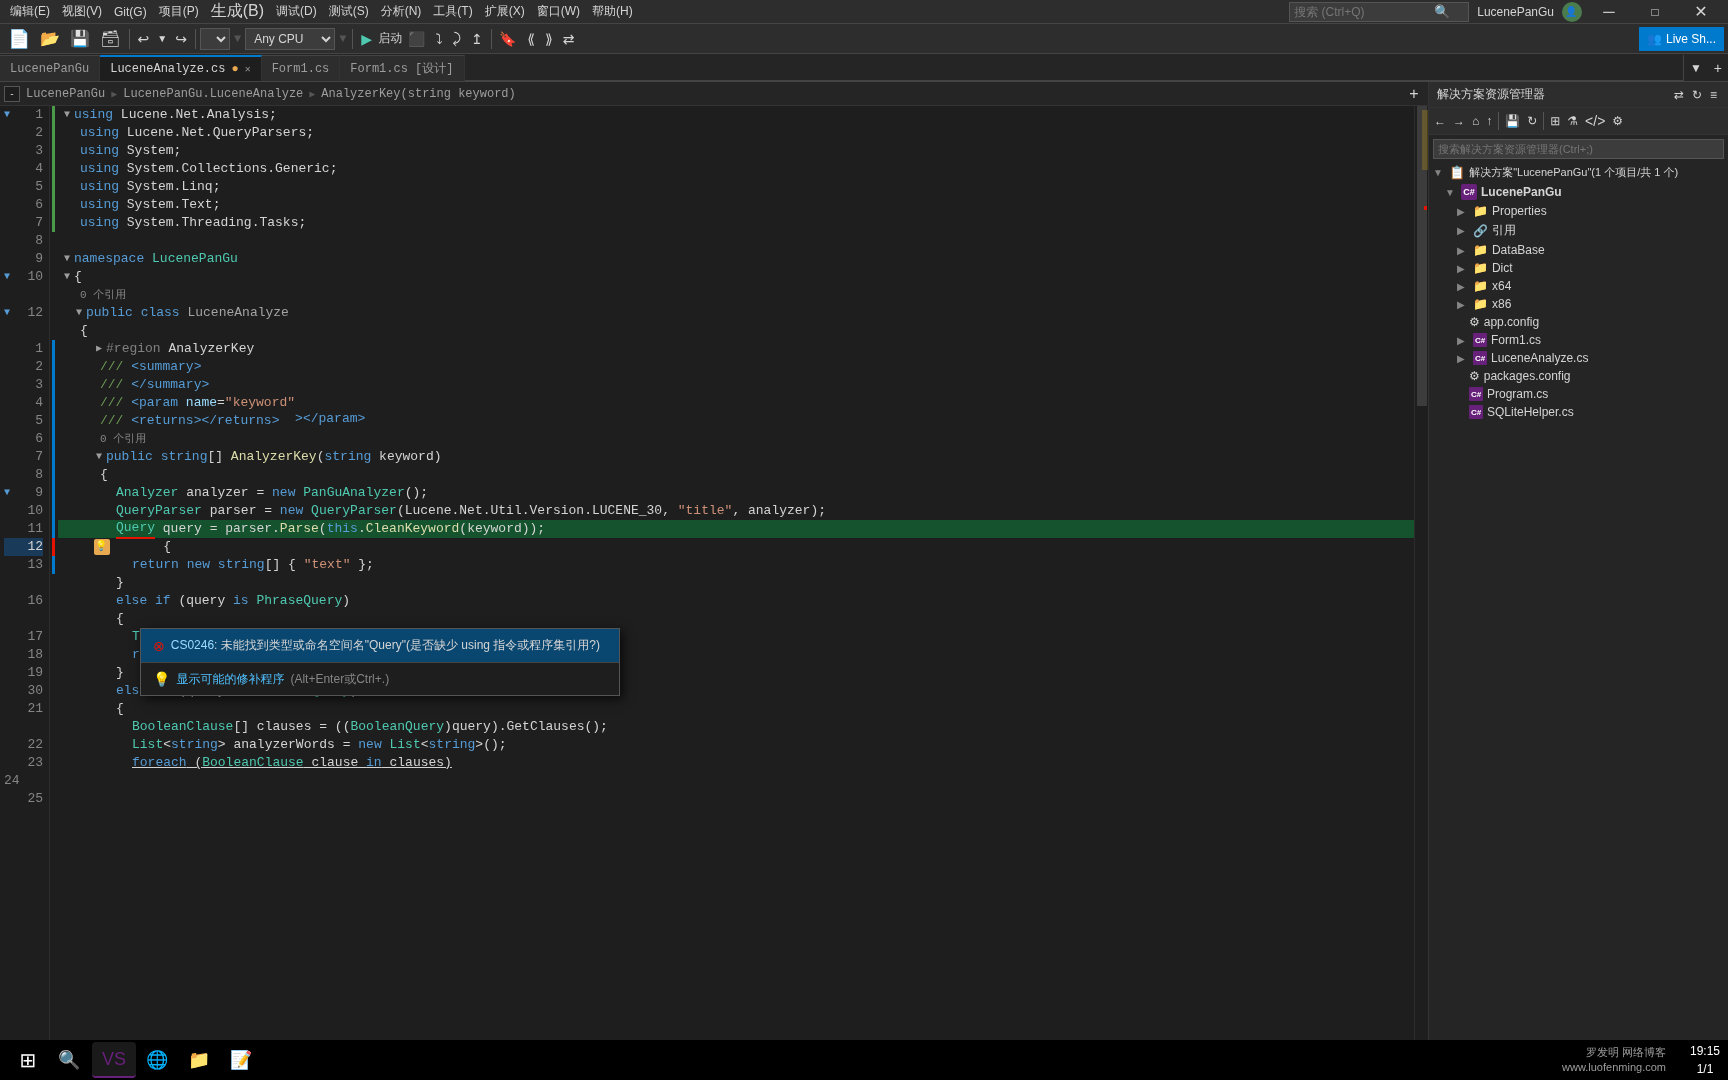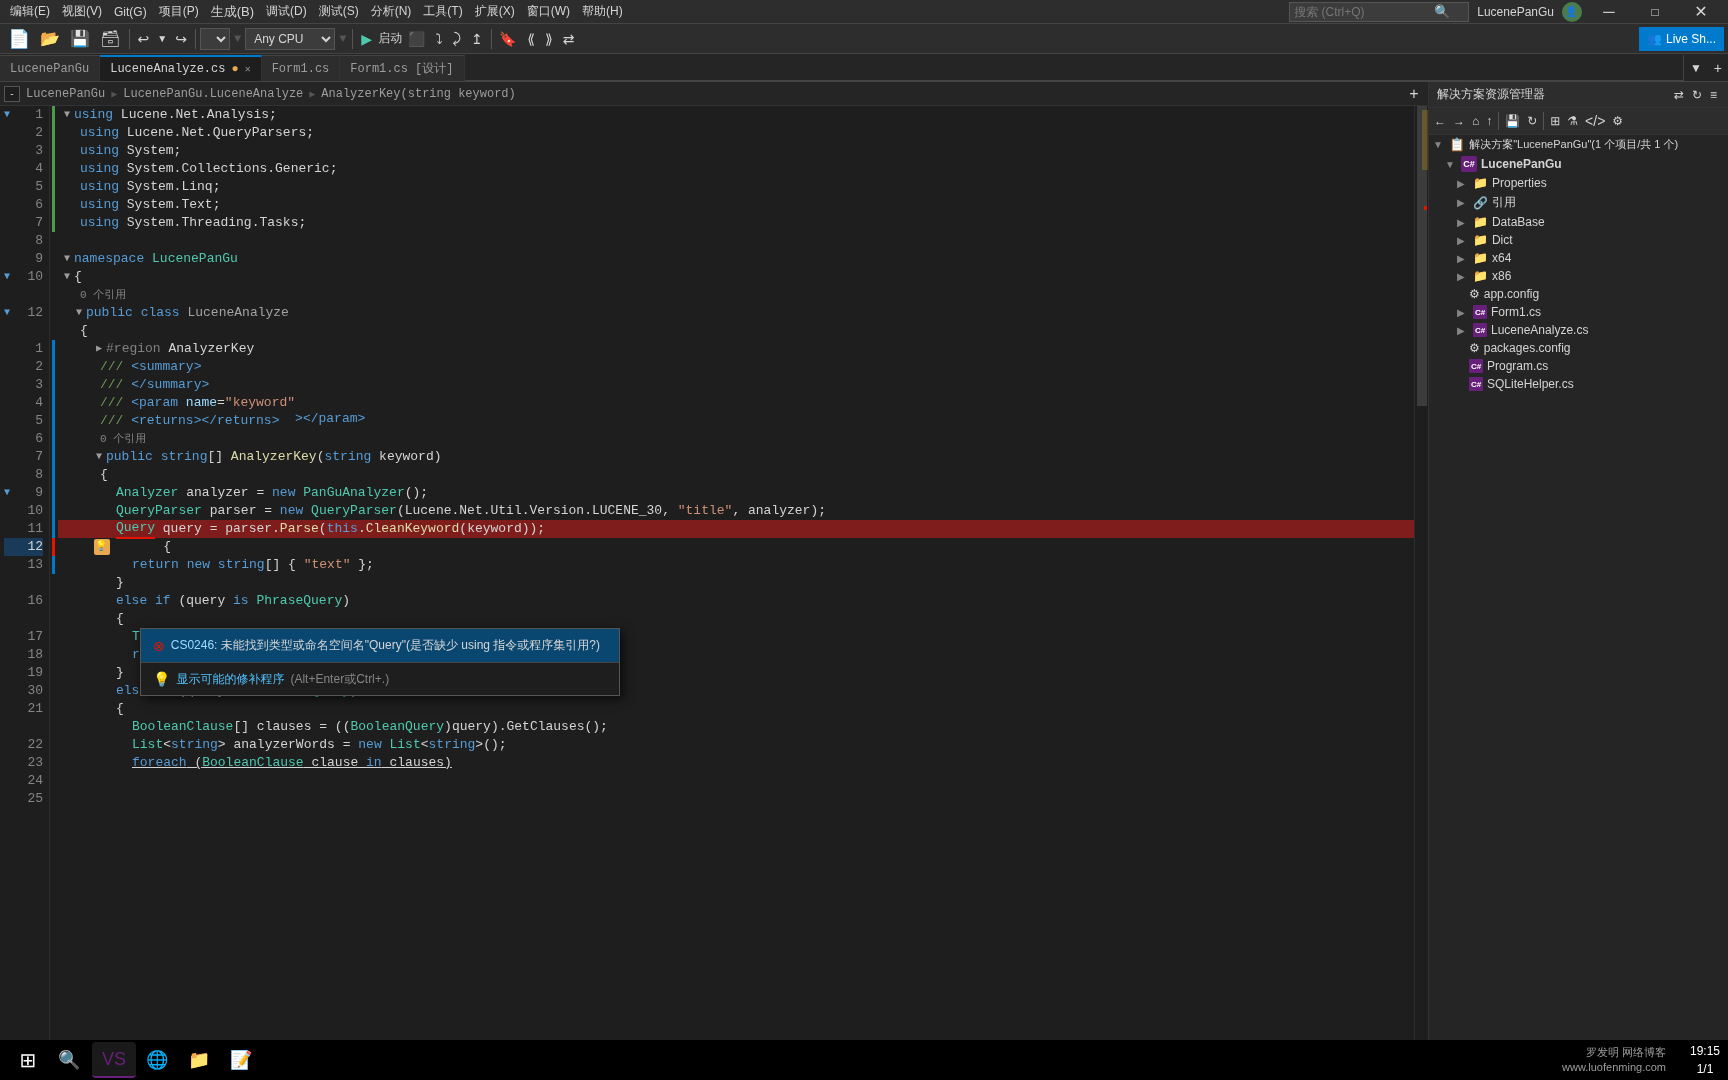--- a/index.html
+++ b/index.html
@@ -8,21 +8,21 @@
   </style>
 </head>
 <body>
 
 <div style="background:#2d2d2d; height:24px; display:flex; align-items:center; padding:0 4px; border-bottom:1px solid #444;">
   <div style="display:flex; align-items:center; gap:0; flex:1;">
     <span class="menu-item" style="font-family:'Microsoft YaHei',sans-serif; font-size:12px; color:#d4d4d4; padding:2px 6px; cursor:pointer;">编辑(E)</span>
     <span class="menu-item" style="font-family:'Microsoft YaHei',sans-serif; font-size:12px; color:#d4d4d4; padding:2px 6px; cursor:pointer;">视图(V)</span>
     <span class="menu-item" style="font-family:'Microsoft YaHei',sans-serif; font-size:12px; color:#d4d4d4; padding:2px 6px; cursor:pointer;">Git(G)</span>
     <span class="menu-item" style="font-family:'Microsoft YaHei',sans-serif; font-size:12px; color:#d4d4d4; padding:2px 6px; cursor:pointer;">项目(P)</span>
-    <span class="menu-item" style="font-family:'Microsoft YaHei',sans-serif; font-size:13px; color:#d4d4d4; padding:2px 6px; cursor:pointer;">生成(B)</span>
+    <span class="menu-item" style="font-family:'Microsoft YaHei',sans-serif; font-size:16px; color:#d4d4d4; padding:2px 6px; cursor:pointer;">生成(B)</span>
     <span class="menu-item" style="font-family:'Microsoft YaHei',sans-serif; font-size:12px; color:#d4d4d4; padding:2px 6px; cursor:pointer;">调试(D)</span>
     <span class="menu-item" style="font-family:'Microsoft YaHei',sans-serif; font-size:12px; color:#d4d4d4; padding:2px 6px; cursor:pointer;">测试(S)</span>
     <span class="menu-item" style="font-family:'Microsoft YaHei',sans-serif; font-size:12px; color:#d4d4d4; padding:2px 6px; cursor:pointer;">分析(N)</span>
     <span class="menu-item" style="font-family:'Microsoft YaHei',sans-serif; font-size:12px; color:#d4d4d4; padding:2px 6px; cursor:pointer;">工具(T)</span>
     <span class="menu-item" style="font-family:'Microsoft YaHei',sans-serif; font-size:12px; color:#d4d4d4; padding:2px 6px; cursor:pointer;">扩展(X)</span>
     <span class="menu-item" style="font-family:'Microsoft YaHei',sans-serif; font-size:12px; color:#d4d4d4; padding:2px 6px; cursor:pointer;">窗口(W)</span>
     <span class="menu-item" style="font-family:'Microsoft YaHei',sans-serif; font-size:12px; color:#d4d4d4; padding:2px 6px; cursor:pointer;">帮助(H)</span>
   </div>
   <div style="display:flex; align-items:center; background:#3c3c3c; border:1px solid #555; height:20px; padding:0 4px; width:180px; margin-right:8px;">
     <input style="background: transparent; border: none; outline: none; color: rgb(212, 212, 212); font-size: 12px; width: 140px; font-family: &quot;Microsoft YaHei&quot;, sans-serif;" placeholder="搜索 (Ctrl+Q)">
@@ -221,21 +221,21 @@
           </div>
         <div style="height:18px; display:flex; align-items:center; justify-content:flex-end;">
             <span></span>
           </div>
         <div style="height:18px; display:flex; align-items:center; justify-content:flex-end;">
             <span>22</span>
           </div>
         <div style="height:18px; display:flex; align-items:center; justify-content:flex-end;">
             <span>23</span>
           </div>
-        <div style="height:18px; display:flex; align-items:center; justify-content:flex-end;">
+        <div style="height:18px; display:flex; align-items:center; ">
             <span>24</span>
           </div>
         <div style="height:18px; display:flex; align-items:center; justify-content:flex-end;">
             <span>25</span>
           </div>
       </div>
 
       <div style="width:8px; background:#1e1e1e; display:flex; flex-direction:column; overflow:hidden;">
         <div style="height:18px; background:#4a9c4a; width:3px; margin-left:2px;"></div>
         <div style="height:18px; background:#4a9c4a; width:3px; margin-left:2px;"></div>
@@ -350,21 +350,21 @@
         </div>
 
         <div style="height:18px; display:flex; align-items:center; padding:0 6px 0 58px; white-space:pre;">
           <span style="color:#4ec9b0;">Analyzer</span><span style="color:#d4d4d4;"> analyzer </span><span style="color:#d4d4d4;">= </span><span style="color:#569cd6;">new</span><span style="color:#d4d4d4;"> </span><span style="color:#4ec9b0;">PanGuAnalyzer</span><span style="color:#d4d4d4;">();</span>
         </div>
 
         <div style="height:18px; display:flex; align-items:center; padding:0 6px 0 58px; white-space:pre;">
           <span style="color:#4ec9b0;">QueryParser</span><span style="color:#d4d4d4;"> parser </span><span style="color:#d4d4d4;">= </span><span style="color:#569cd6;">new</span><span style="color:#d4d4d4;"> </span><span style="color:#4ec9b0;">QueryParser</span><span style="color:#d4d4d4;">(Lucene.Net.Util.Version.LUCENE_30, </span><span style="color:#ce9178;">"title"</span><span style="color:#d4d4d4;">, analyzer);</span>
         </div>
 
-        <div style="height:18px; display:flex; align-items:center; padding:0 6px 0 58px; white-space:pre; background:#7f1d1d;">
+        <div style="height:18px; display:flex; align-items:center; padding:0 6px 0 58px; white-space:pre; background:#14532d;">
           <span style="color:#4ec9b0; border-bottom:2px solid #e51400;">Query</span><span style="color:#d4d4d4;"> query </span><span style="color:#d4d4d4;">= parser.</span><span style="color:#dcdcaa;">Parse</span><span style="color:#d4d4d4;">(</span><span style="color:#569cd6;">this</span><span style="color:#d4d4d4;">.</span><span style="color:#dcdcaa;">CleanKeyword</span><span style="color:#d4d4d4;">(keyword));</span>
         </div>
 
         <div style="height:18px; display:flex; align-items:center; padding:0 6px 0 58px; white-space:pre; position:relative;">
           <span style="position:absolute; left:36px; width:16px; height:16px; background:#e8a951; display:flex; align-items:center; justify-content:center; font-size:10px; cursor:pointer; border-radius:2px; z-index:5;">💡</span>
           <span style="color:#d4d4d4; margin-left:16px;">    </span>
           <span style="color:#d4d4d4;">{</span>
         </div>
 
         <div style="height:18px; display:flex; align-items:center; padding:0 6px 0 74px; white-space:pre;">
@@ -464,20 +464,23 @@
       <div style="width:1px; height:18px; background:#555; margin:2px;"></div>
       <button style="background:transparent; border:none; color:#d4d4d4; cursor:pointer; padding:2px 3px; font-size:12px;">💾</button>
       <button style="background:transparent; border:none; color:#d4d4d4; cursor:pointer; padding:2px 3px; font-size:12px;">↻</button>
       <div style="width:1px; height:18px; background:#555; margin:2px;"></div>
       <button style="background:transparent; border:none; color:#d4d4d4; cursor:pointer; padding:2px 3px; font-size:12px;">⊞</button>
       <button style="background:transparent; border:none; color:#d4d4d4; cursor:pointer; padding:2px 3px; font-size:12px;">⚗</button>
       <button style="background:transparent; border:none; color:#d4d4d4; cursor:pointer; padding:2px 3px; font-size:14px;">&lt;/&gt;</button>
       <button style="background:transparent; border:none; color:#d4d4d4; cursor:pointer; padding:2px 3px; font-size:12px;">⚙</button>
     </div>
 
+    <div style="padding:4px;">
+      <input style="background: rgb(60, 60, 60); border: 1px solid rgb(85, 85, 85); color: rgb(212, 212, 212); font-size: 11px; padding: 2px 4px; width: 100%; height: 20px; font-family: &quot;Microsoft YaHei&quot;, sans-serif; box-sizing: border-box;" placeholder="搜索解决方案资源管理器(Ctrl+;)">
+    </div>
 
     <div style="flex:1; overflow-y:auto; font-family:'Microsoft YaHei','Consolas',sans-serif;">
 
       <div style="display:flex; align-items:center; gap:4px; padding:2px 4px; cursor:pointer; font-size:12px; color:#d4d4d4;">
         <span style="font-size:10px; color:#858585; width:12px;">▼</span>
         <span style="font-size:13px;">📋</span>
         <span style="font-size:11px;">解决方案"LucenePanGu"(1 个项目/共 1 个)</span>
       </div>
 
       <div style="display:flex; align-items:center; gap:4px; padding:2px 4px 2px 16px; cursor:pointer; font-size:12px; color:#d4d4d4;">

